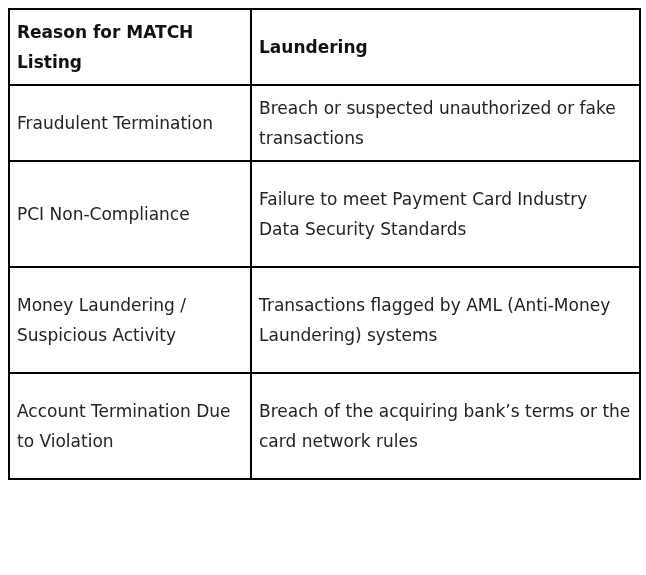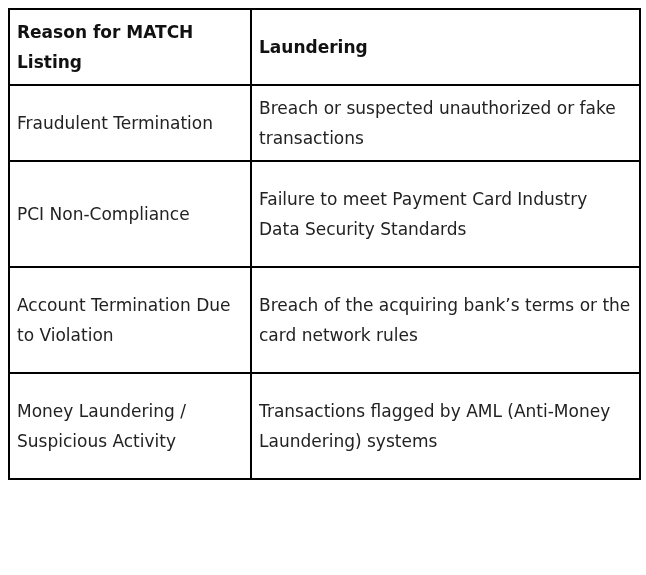--- a/index.html
+++ b/index.html
@@ -40,21 +40,21 @@
   </tr>
   <tr class="h78">
     <td>Fraudulent Termination</td>
     <td>Breach or suspected unauthorized or fake transactions</td>
   </tr>
   <tr class="h108">
     <td>PCI Non-Compliance</td>
     <td>Failure to meet Payment Card Industry Data Security Standards</td>
   </tr>
   <tr class="h108">
+    <td>Money Laundering / Suspicious Activity</td>
+    <td>Transactions flagged by AML (Anti-Money Laundering) systems</td>
+  </tr>
+  <tr class="h108">
     <td>Account Termination Due to Violation</td>
     <td>Breach of the acquiring bank’s terms or the card network rules</td>
-  </tr>
-  <tr class="h108">
-    <td>Money Laundering / Suspicious Activity</td>
-    <td>Transactions flagged by AML (Anti-Money Laundering) systems</td>
   </tr>
 </tbody>
   </table>
 
 </body></html>

